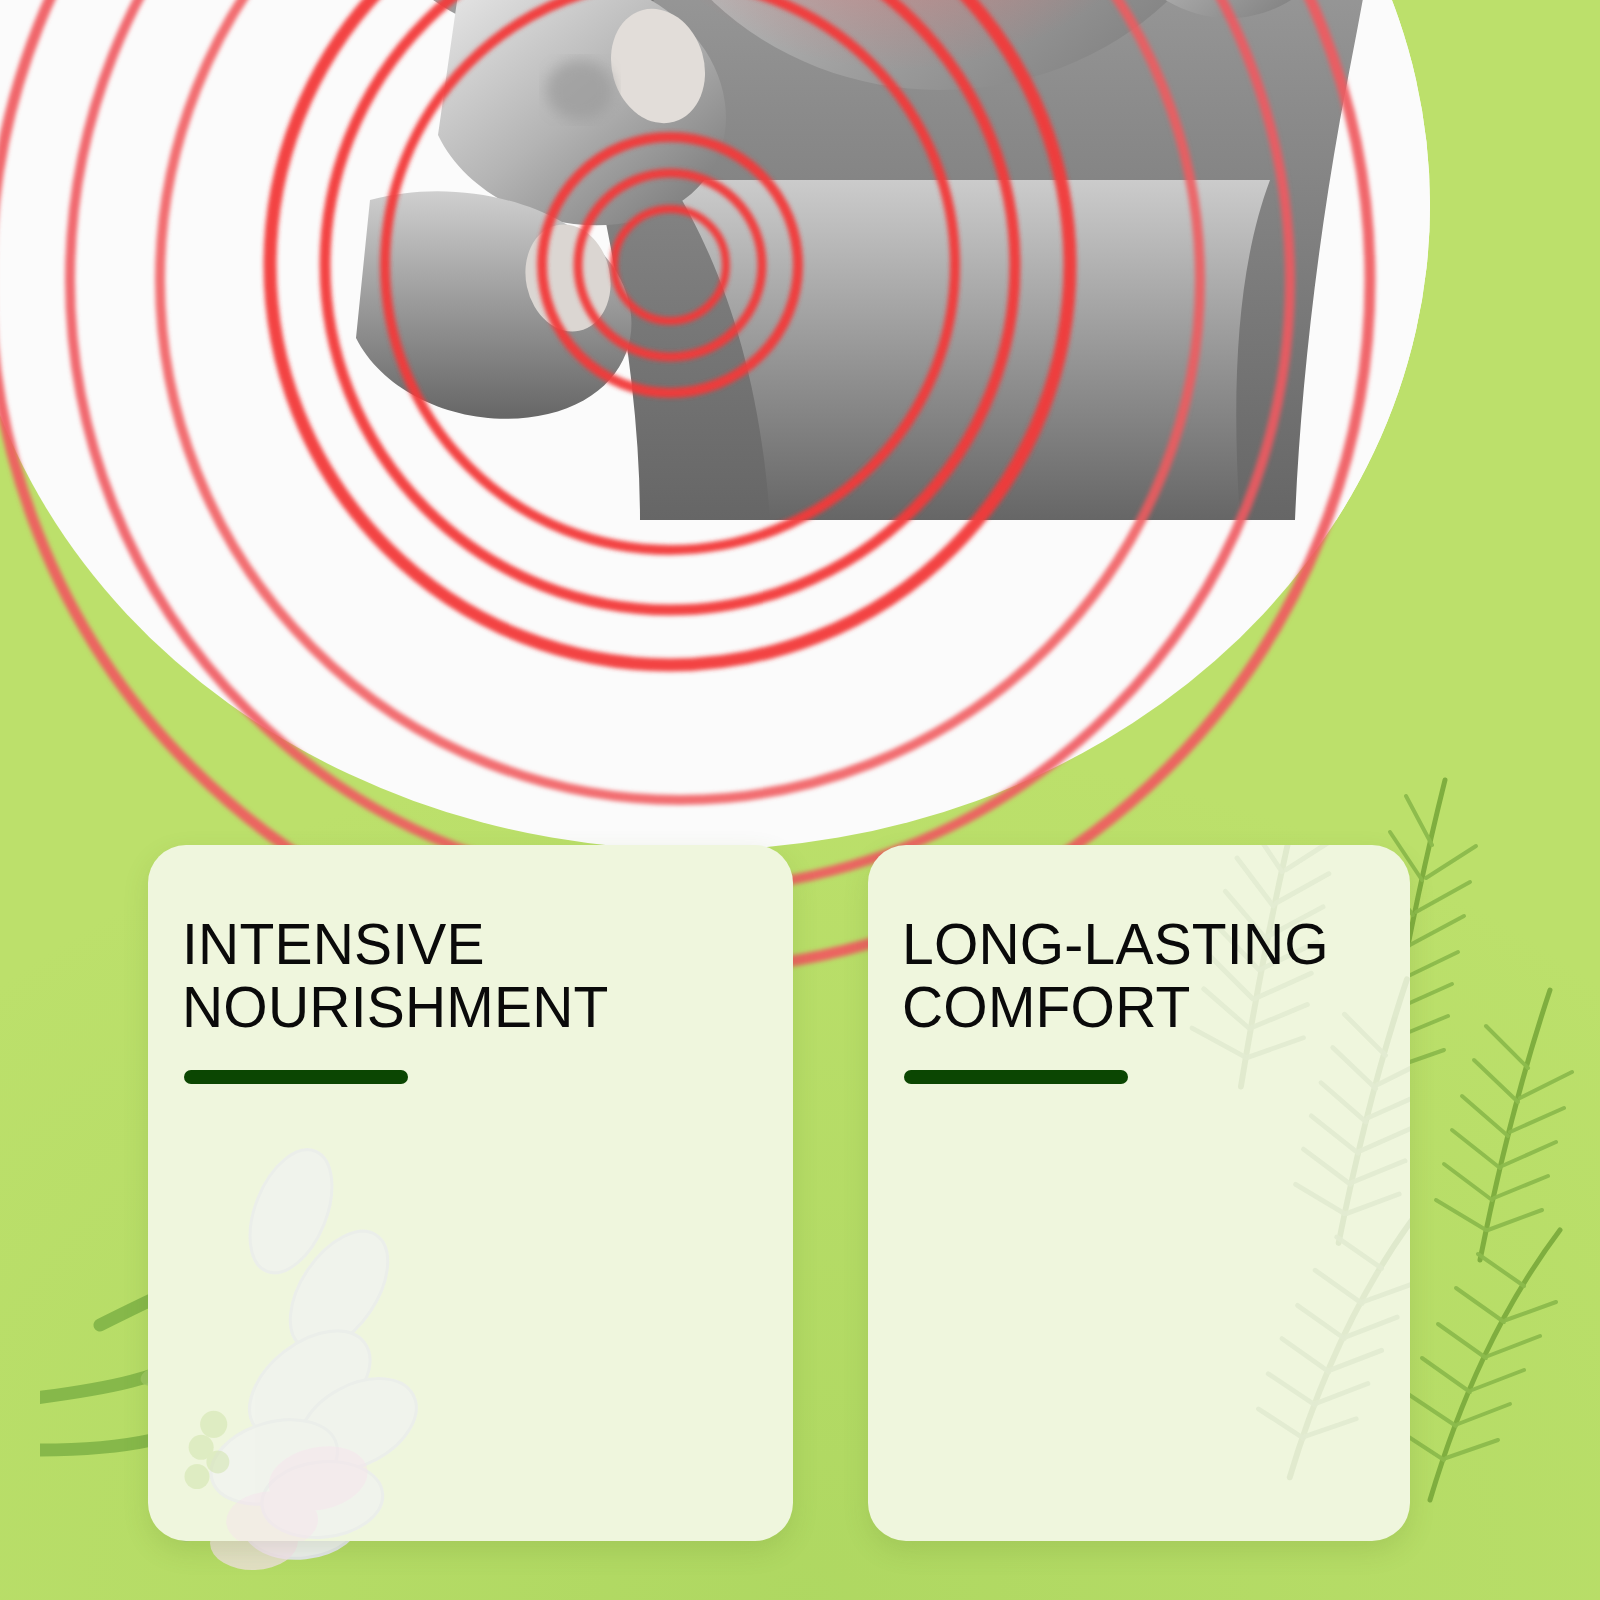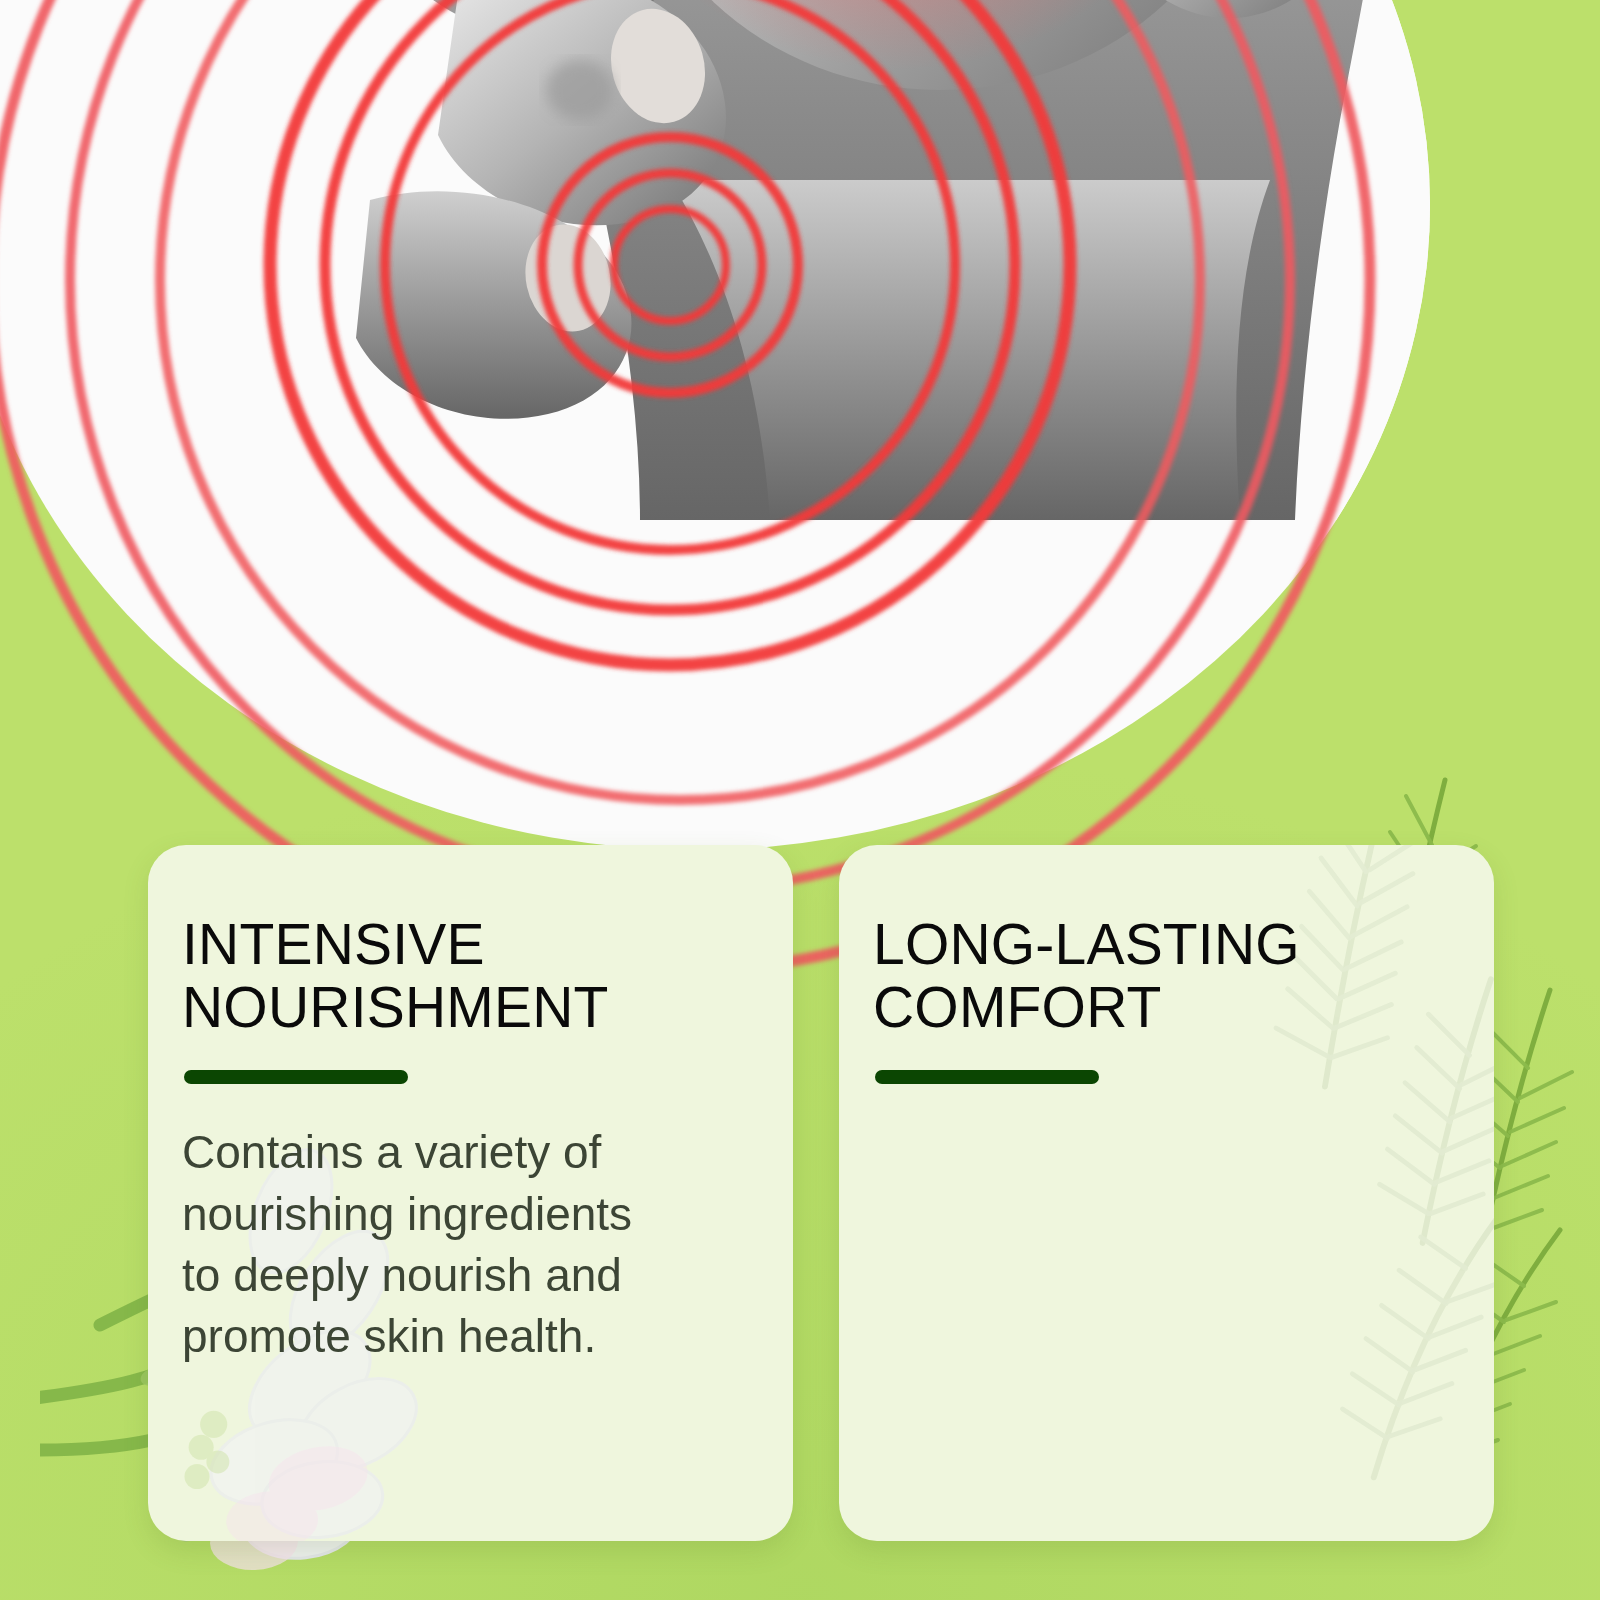--- a/index.html
+++ b/index.html
@@ -34,21 +34,21 @@
   .flower{position:absolute;left:40px;top:1150px;width:420px;height:450px;pointer-events:none;}
 
   
   .cards{position:absolute;left:0;top:0;width:1600px;height:1600px;}
   .card{
     position:absolute;top:845px;height:696px;
     background:#eff6dd;border-radius:38px;overflow:hidden;
     box-shadow:0 10px 26px rgba(90,120,40,.16);
   }
   .card.left{left:148px;width:645px;}
-  .card.right{left:839px;width:655px;}
+  .card.right{left:868px;width:542px;}
   .card-inner{position:relative;padding:68px 40px 0 34px;z-index:3;}
   .card-deco{position:absolute;z-index:1;pointer-events:none;}
   .deco-flower{left:-110px;bottom:-40px;width:460px;height:470px;}
   .deco-rosemary{right:-80px;top:-110px;width:420px;height:840px;}
 
   .card-title{
     font-size:57px;line-height:1.10;font-weight:400;letter-spacing:.2px;
     color:#0a0a0a;margin:0;white-space:pre-line;
   }
   .divider{
@@ -291,24 +291,20 @@
               <circle cx="146" cy="322" r="12"></circle>
             <circle cx="162" cy="336" r="11"></circle>
               <circle cx="142" cy="350" r="12"></circle>
           </g>
         </svg>
       </div>
       <div class="card-inner">
         <h2 class="card-title">INTENSIVE
 NOURISHMENT</h2>
         <div class="divider"></div>
-        <p class="card-body">Contains a variety of
-nourishing ingredients
-to deeply nourish and
-promote skin health.</p>
       </div>
     </div>
 
     <div class="card right">
       <div class="card-deco deco-rosemary">
         <svg width="420" height="840" viewBox="0 0 380 860">
           <g stroke="#dfe9cc" stroke-width="6" fill="none" stroke-linecap="round" opacity=".95">
             <path d="M150,360 C168,250 190,140 215,40"></path>
             <path d="M250,520 C268,430 290,340 320,250"></path>
             <path d="M200,760 C230,660 270,570 330,490"></path>

